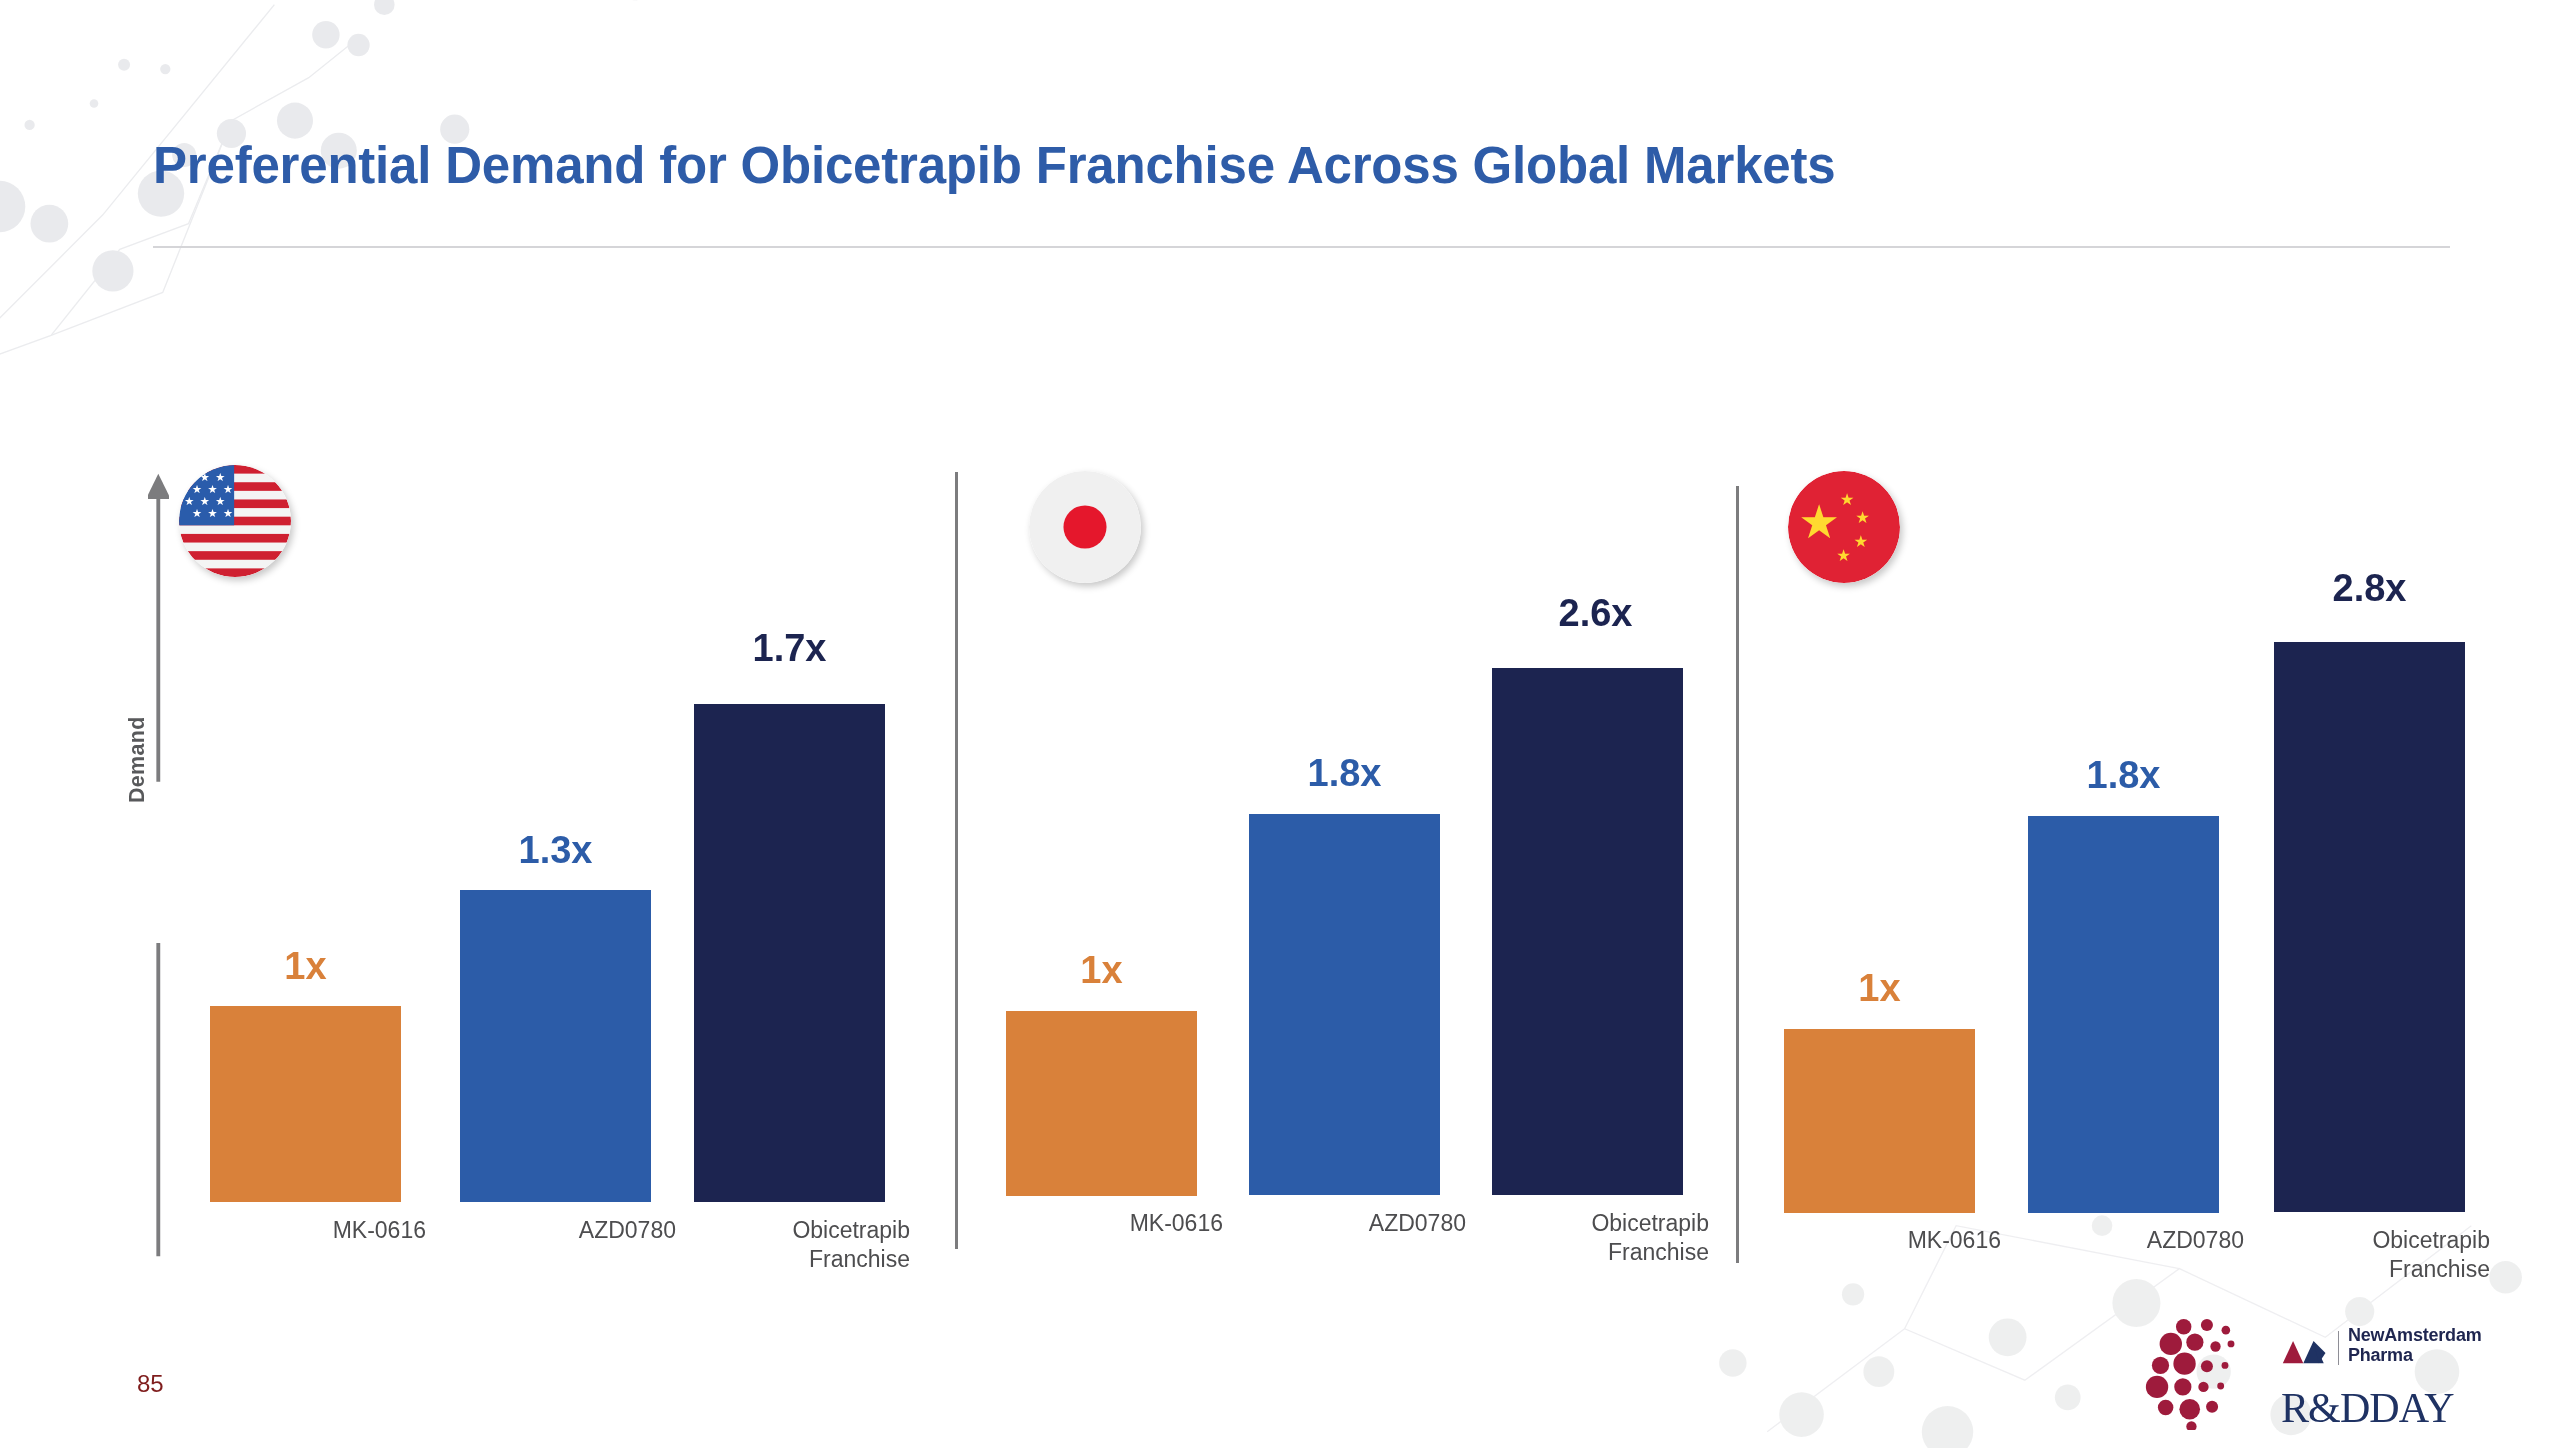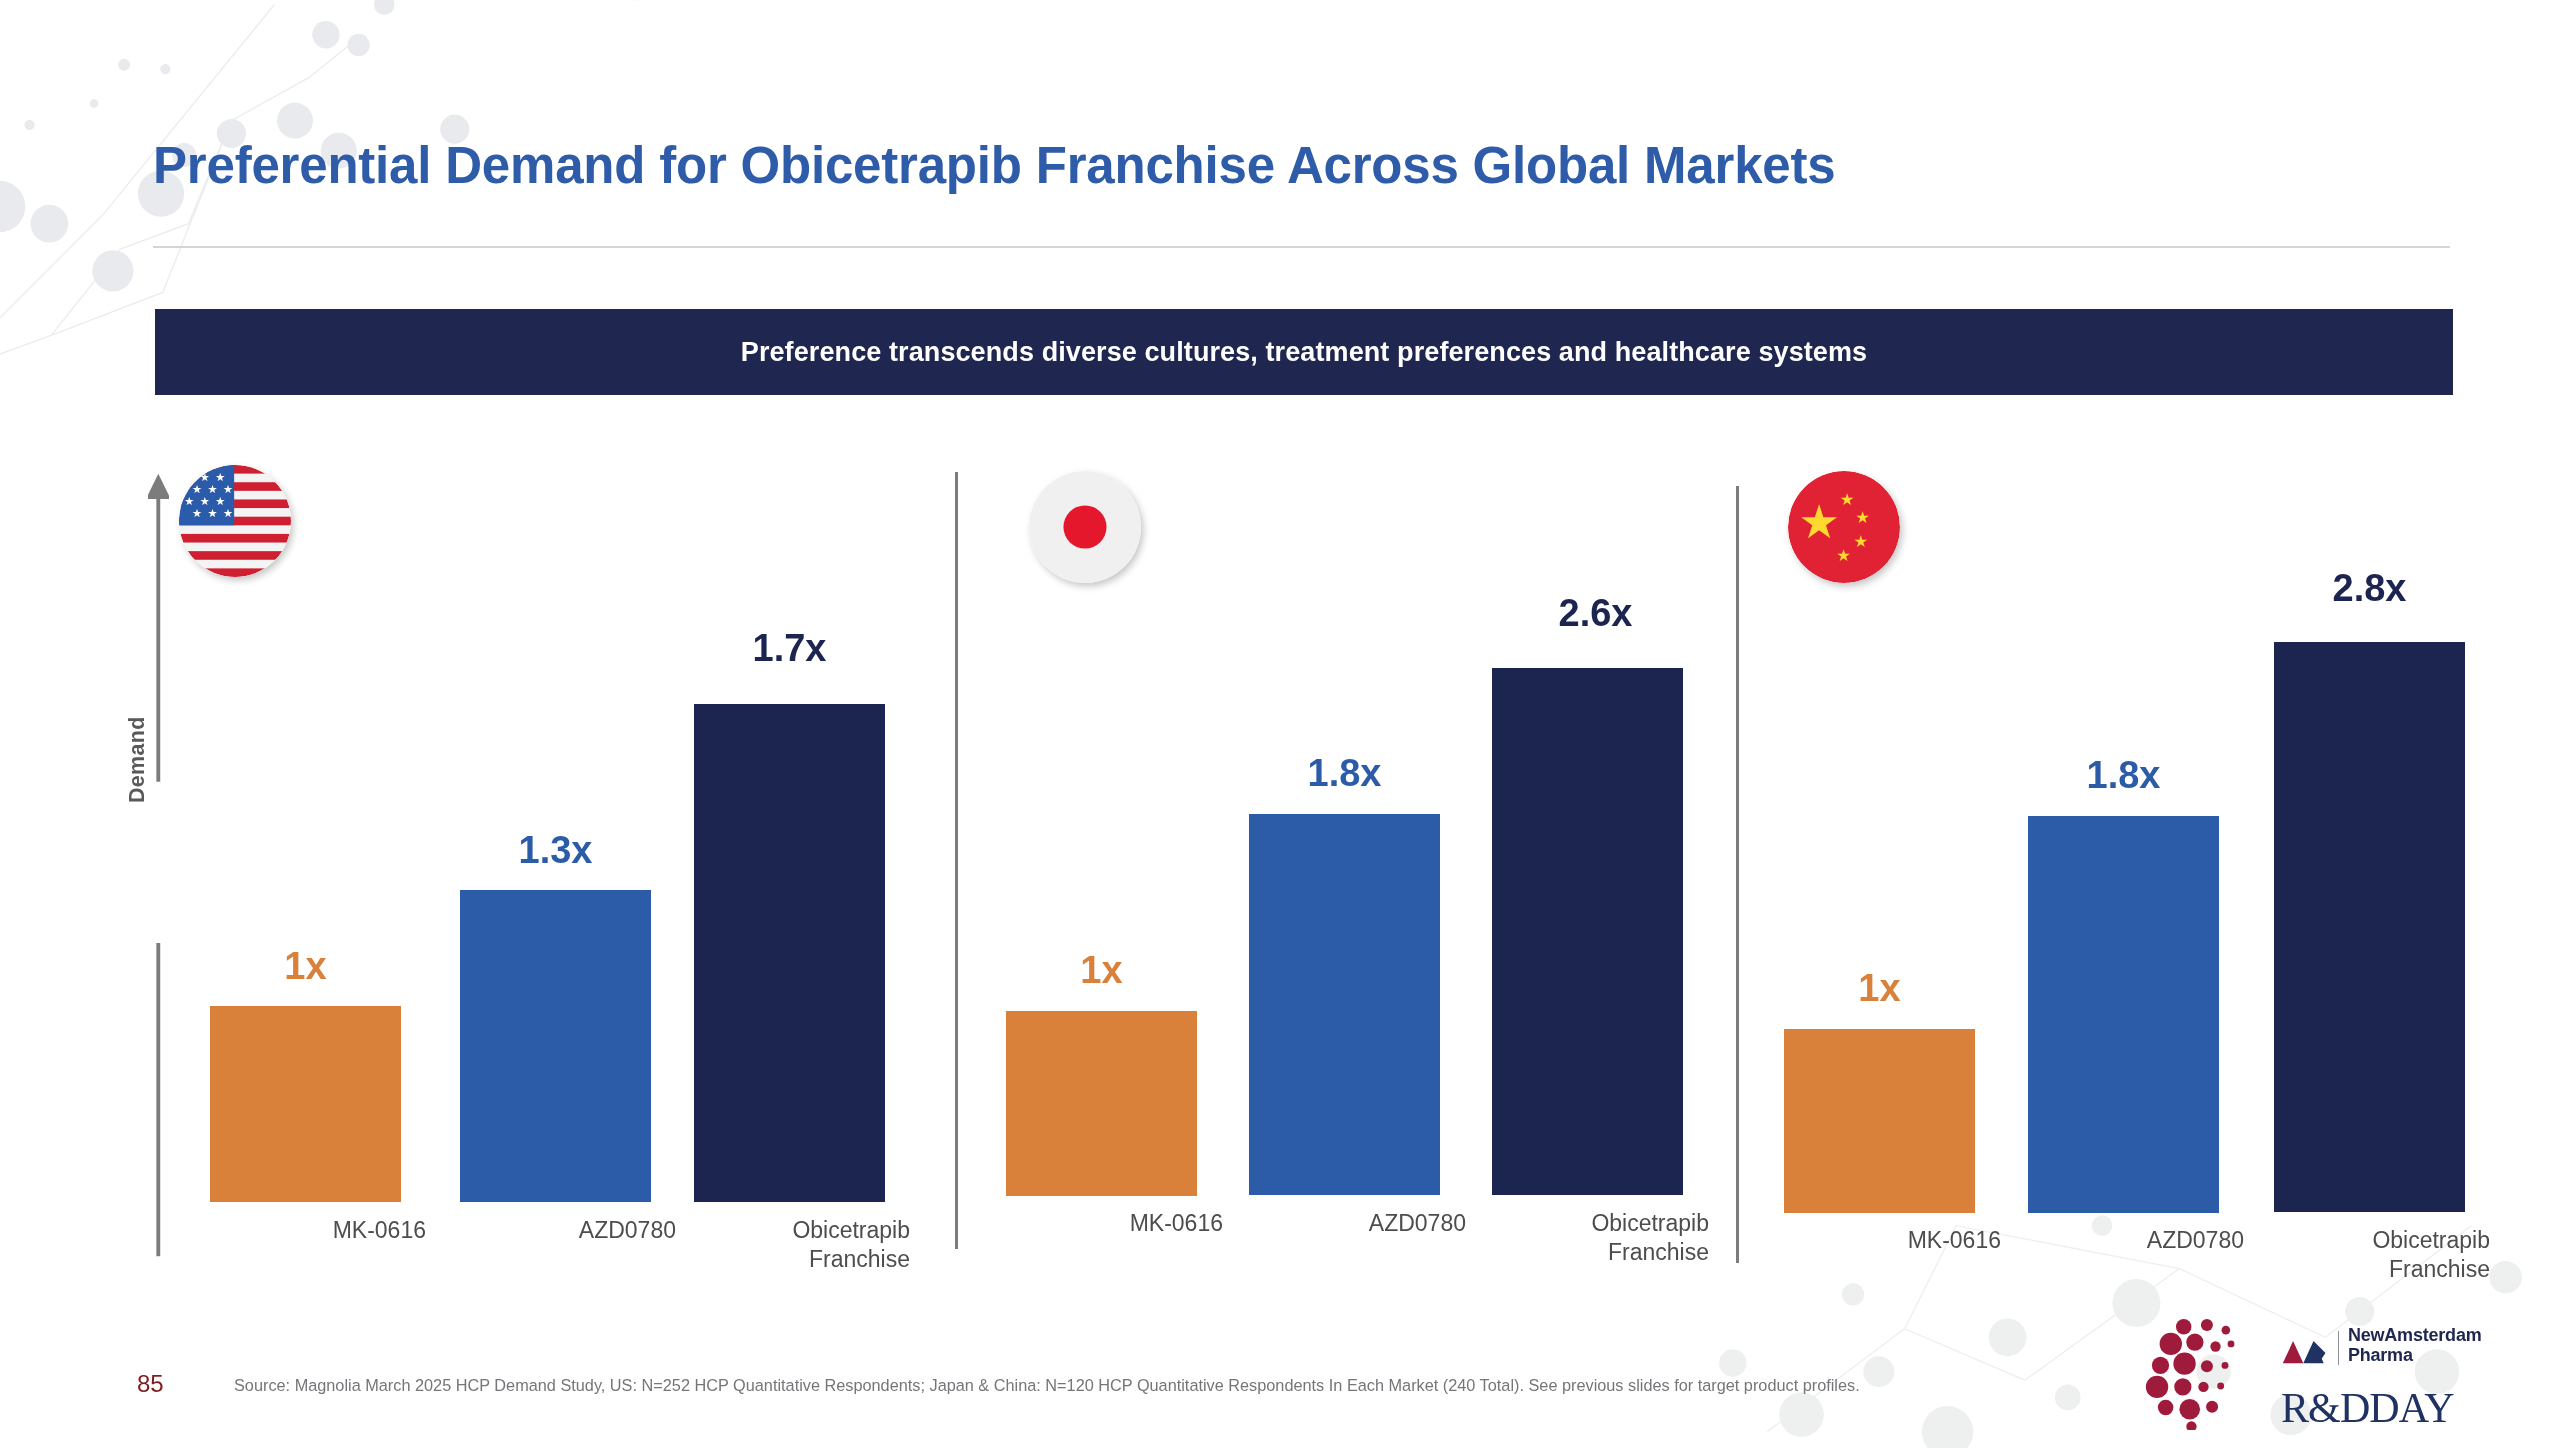--- a/index.html
+++ b/index.html
@@ -247,23 +247,20 @@
       <circle cx="1460" cy="360" r="19"></circle>
         <circle cx="700" cy="380" r="13"></circle>
       <circle cx="560" cy="460" r="16"></circle>
         <circle cx="990" cy="300" r="12"></circle>
     </g>
   </svg>
 
   <div class="title">Preferential Demand for Obicetrapib Franchise Across Global Markets</div>
   <div class="title-rule"></div>
 
-  <div class="banner">
-    <span class="banner-text">Preference transcends diverse cultures, treatment preferences and healthcare systems</span>
-  </div>
 
   <div class="charts">
 
     <svg class="y-axis" viewBox="0 0 24 918">
       <defs>
         <marker id="arrowhead" markerWidth="7" markerHeight="7" refX="3.2" refY="3.2" orient="auto">
           <path d="M0,0 L6.5,3.2 L0,6.4 Z" fill="#7c7c7e"></path>
         </marker>
       </defs>
       <line x1="12" y1="362" x2="12" y2="18" stroke="#7c7c7e" stroke-width="4.5" marker-end="url(#arrowhead)"></line>
@@ -370,21 +367,20 @@
       <div class="bar-label" style="left:2002px; top:1226px; width:242px;">AZD0780</div>
 
       <div class="bar" style="left:2274px; top:642px; width:191px; height:570px; background:#1C2450;"></div>
       <div class="bar-value" style="left:2274px; top:567px; width:191px; color:#1C2450;">2.8x</div>
       <div class="bar-label" style="left:2248px; top:1226px; width:242px;">Obicetrapib<br>Franchise</div>
     </div>
 
   </div>
 
   <div class="page-num">85</div>
-  <div class="source">Source: Magnolia March 2025 HCP Demand Study, US: N=252 HCP Quantitative Respondents; Japan &amp; China: N=120 HCP Quantitative Respondents In Each Market (240 Total).  See previous slides for target product profiles.</div>
 
   <div class="logo">
     <svg class="logo-dots" viewBox="0 0 150 130">
       <g fill="#9E1B3C">
         <circle cx="45" cy="10" r="9"></circle>
         <circle cx="72" cy="8" r="7"></circle>
         <circle cx="94" cy="14" r="5"></circle>
         <circle cx="30" cy="30" r="13"></circle>
         <circle cx="58" cy="28" r="10"></circle>
         <circle cx="82" cy="33" r="6"></circle>

